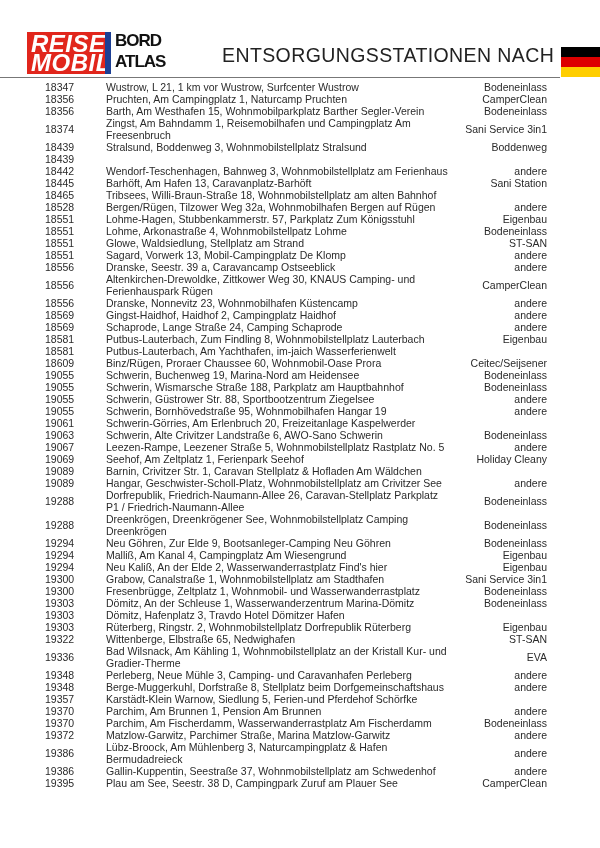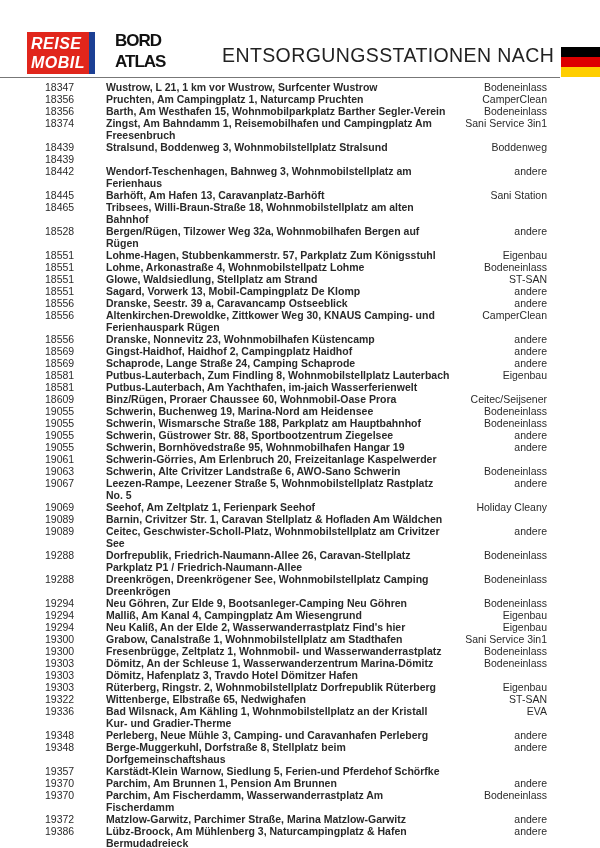--- a/index.html
+++ b/index.html
@@ -1,33 +1,33 @@
 <!DOCTYPE html>
 <html><head>
 <meta charset="utf-8">
 <style>
   html, body { margin: 0; padding: 0; background: #ffffff; }
   body { width: 600px; height: 848px; position: relative; overflow: hidden;
          font-family: "Liberation Sans", sans-serif; color: #2a2a2a; }
   .header { position: absolute; left: 0; top: 0; width: 600px; height: 80px; }
-  .logo-reise { position: absolute; left: 27px; top: 32px; width: 68px; height: 42px;
+  .logo-reise { position: absolute; left: 27px; top: 32px; width: 84px; height: 42px;
     background: #e1261c; color: #fff; font-weight: bold; font-style: italic;
-    font-size: 16px; line-height: 19px; letter-spacing: 0.5px; padding: 2px 0 0 4px; box-sizing: border-box; }
+    font-size: 24px; line-height: 19px; letter-spacing: 0.5px; padding: 2px 0 0 4px; box-sizing: border-box; }
   .logo-reise .strip { position: absolute; right: 0; top: 0; width: 6px; height: 42px; background: #1c3f94; }
   .logo-bord { position: absolute; left: 115px; top: 30px; width: 60px; height: 46px;
     color: #111; font-weight: bold; font-size: 17px; line-height: 21px; letter-spacing: -1px; }
   .title { position: absolute; left: 222px; top: 44px; font-size: 19.5px; letter-spacing: 0.4px;
     color: #222; white-space: nowrap; }
   .flag { position: absolute; left: 561px; top: 47px; width: 39px; height: 30px; }
   .flag div { height: 10px; }
   .rule { position: absolute; left: 0; top: 77px; width: 560px; height: 1px; background: #777; }
   .list { position: absolute; left: 0; top: 81px; width: 600px; }
-  .row { display: flex; font-size: 10.5px; line-height: 12px; min-height: 12px; }
+  .row { display: flex; font-size: 10.5px; line-height: 12px; min-height: 12px; align-items: center; }
   .plz { width: 106px; padding-left: 45px; box-sizing: border-box; flex: none; }
-  .addr { width: 345px; flex: none; font-weight: bold; }
+  .addr { width: 345px; flex: none; }
   .type { width: 96px; text-align: right; flex: none; }
 </style>
 </head>
 <body>
 
 <div class="header">
   <div class="logo-reise">
     <div>REISE</div>
     <div>MOBIL</div>
     <div class="strip"></div>
@@ -195,21 +195,21 @@
       <div class="addr">Seehof, Am Zeltplatz 1, Ferienpark Seehof</div>
       <div class="type">Holiday Cleany</div>
     </div>
     <div class="row">
       <div class="plz">19089</div>
       <div class="addr">Barnin, Crivitzer Str. 1, Caravan Stellplatz &amp; Hofladen Am Wäldchen</div>
       <div class="type"></div>
     </div>
     <div class="row">
       <div class="plz">19089</div>
-      <div class="addr">Ceitec, Geschwister-Scholl-Platz, Wohnmobilstellplatz am Crivitzer See</div>
+      <div class="addr">Hangar, Geschwister-Scholl-Platz, Wohnmobilstellplatz am Crivitzer See</div>
       <div class="type">andere</div>
     </div>
     <div class="row">
       <div class="plz">19288</div>
       <div class="addr">Dorfrepublik, Friedrich-Naumann-Allee 26, Caravan-Stellplatz Parkplatz P1 / Friedrich-Naumann-Allee</div>
       <div class="type">Bodeneinlass</div>
     </div>
     <div class="row">
       <div class="plz">19288</div>
       <div class="addr">Dreenkrögen, Dreenkrögener See, Wohnmobilstellplatz Camping Dreenkrögen</div>

